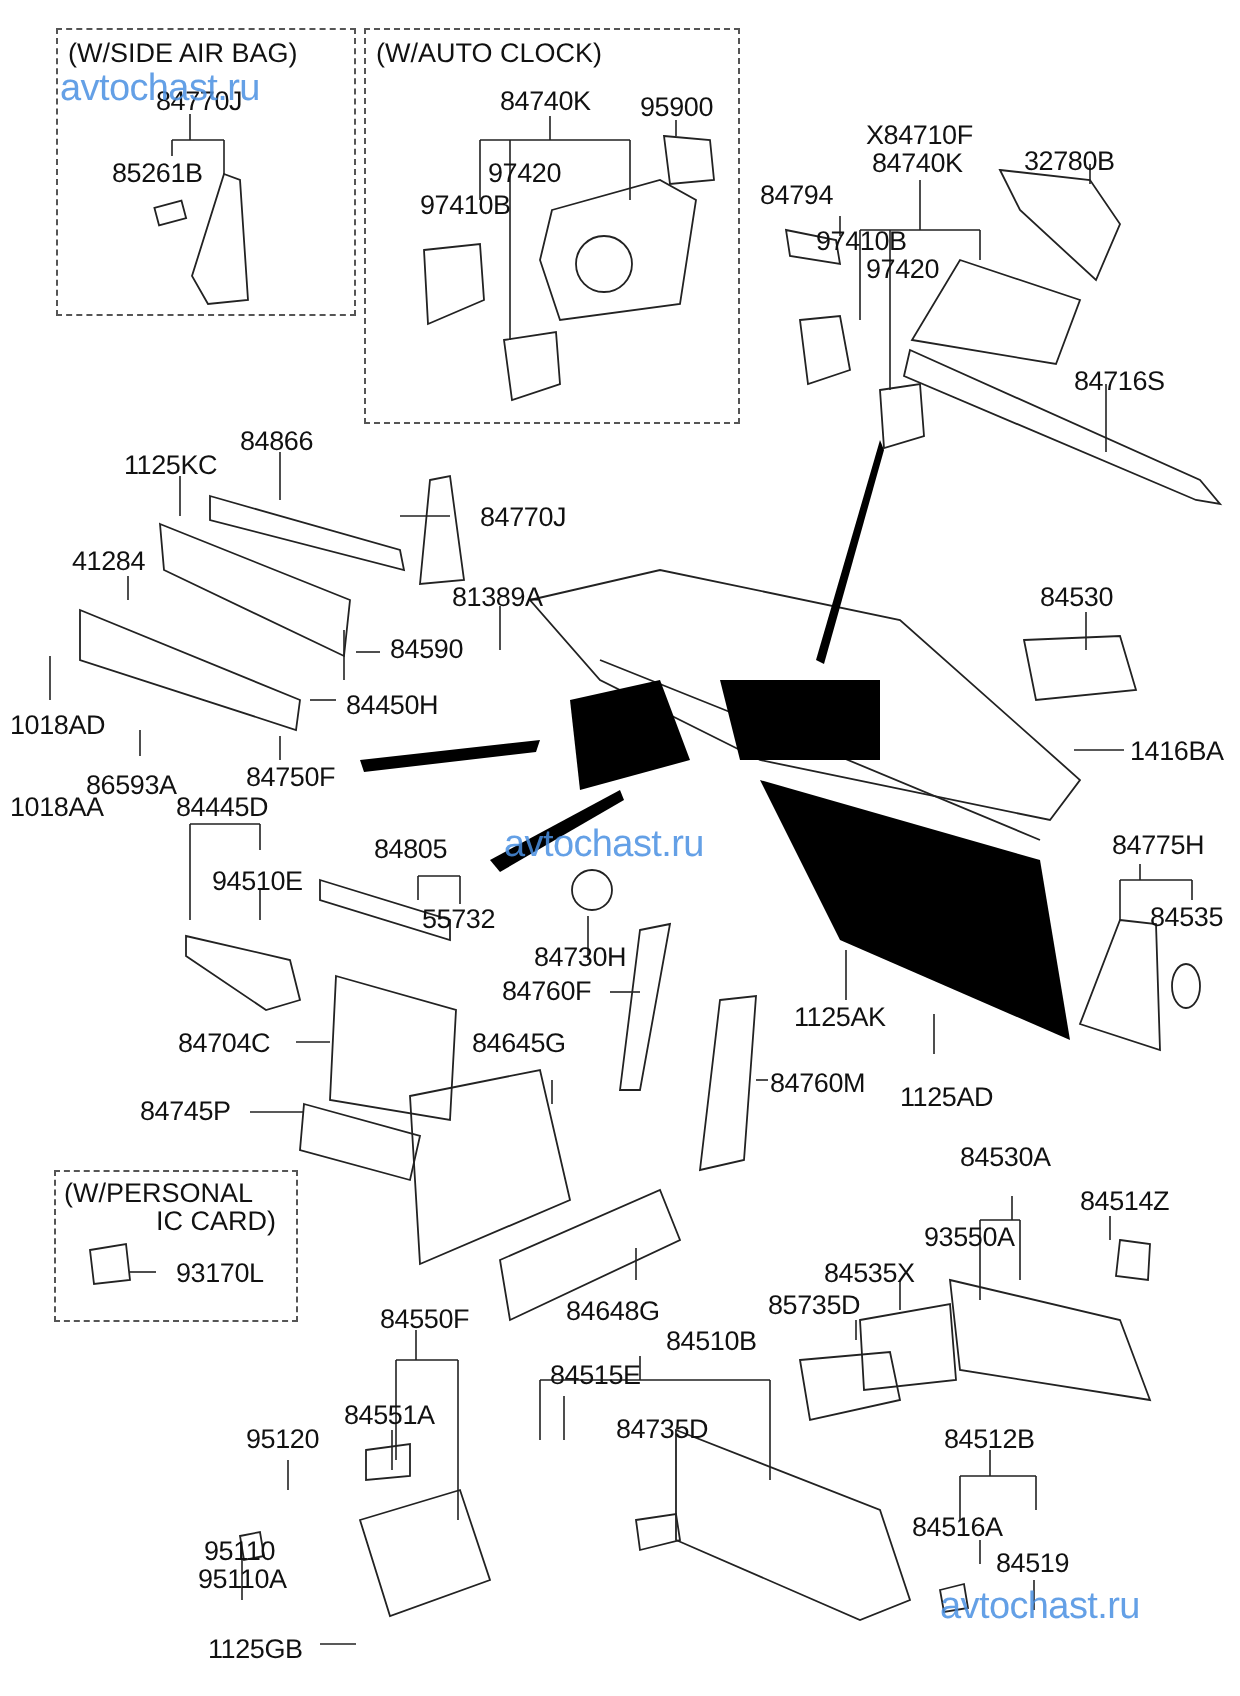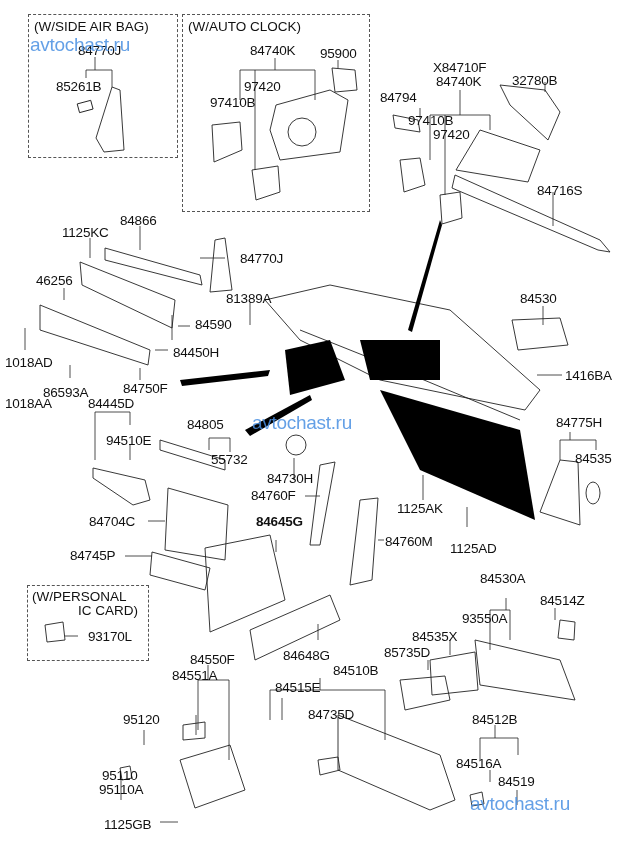--- a/index.html
+++ b/index.html
@@ -163,58 +163,58 @@
 <div class="lbl" style="left:436px;top:75px;">84740K</div>
 <div class="lbl" style="left:512px;top:74px;">32780B</div>
 <div class="lbl" style="left:380px;top:91px;">84794</div>
 <div class="lbl" style="left:408px;top:114px;">97410B</div>
 <div class="lbl" style="left:433px;top:128px;">97420</div>
 <div class="lbl" style="left:537px;top:184px;">84716S</div>
 
 <div class="lbl" style="left:62px;top:226px;">1125KC</div>
 <div class="lbl" style="left:120px;top:214px;">84866</div>
 <div class="lbl" style="left:240px;top:252px;">84770J</div>
-<div class="lbl" style="left:36px;top:274px;">46256</div>
+<div class="lbl" style="left:36px;top:274px;">41284</div>
 <div class="lbl" style="left:226px;top:292px;">81389A</div>
 <div class="lbl" style="left:195px;top:318px;">84590</div>
 <div class="lbl" style="left:173px;top:346px;">84450H</div>
 <div class="lbl" style="left:5px;top:356px;">1018AD</div>
 <div class="lbl" style="left:5px;top:369px;margin-top:28px;">1018AA</div>
 <div class="lbl" style="left:43px;top:386px;">86593A</div>
 <div class="lbl" style="left:123px;top:382px;">84750F</div>
 
 <div class="lbl" style="left:520px;top:292px;">84530</div>
 <div class="lbl" style="left:565px;top:369px;">1416BA</div>
 
 <div class="lbl" style="left:88px;top:397px;">84445D</div>
 <div class="lbl" style="left:106px;top:434px;">94510E</div>
 <div class="lbl" style="left:187px;top:418px;">84805</div>
 <div class="lbl" style="left:211px;top:453px;">55732</div>
 <div class="lbl" style="left:267px;top:472px;">84730H</div>
 <div class="lbl" style="left:251px;top:489px;">84760F</div>
 <div class="lbl" style="left:556px;top:416px;">84775H</div>
 <div class="lbl" style="left:575px;top:452px;">84535</div>
 <div class="lbl" style="left:89px;top:515px;">84704C</div>
-<div class="lbl" style="left:256px;top:515px;font-weight:bold;">84645G</div>
+<div class="lbl" style="left:236px;top:515px;">84645G</div>
 <div class="lbl" style="left:397px;top:502px;">1125AK</div>
 <div class="lbl" style="left:450px;top:542px;">1125AD</div>
 <div class="lbl" style="left:385px;top:535px;">84760M</div>
 <div class="lbl" style="left:70px;top:549px;">84745P</div>
 
 <div class="lbl" style="left:88px;top:630px;">93170L</div>
 <div class="lbl" style="left:480px;top:572px;">84530A</div>
 <div class="lbl" style="left:540px;top:594px;">84514Z</div>
 <div class="lbl" style="left:462px;top:612px;">93550A</div>
 <div class="lbl" style="left:412px;top:630px;">84535X</div>
 <div class="lbl" style="left:283px;top:649px;">84648G</div>
 <div class="lbl" style="left:384px;top:646px;">85735D</div>
 <div class="lbl" style="left:190px;top:653px;">84550F</div>
 <div class="lbl" style="left:333px;top:664px;">84510B</div>
 <div class="lbl" style="left:275px;top:681px;">84515E</div>
-<div class="lbl" style="left:172px;top:669px;">84551A</div>
+<div class="lbl" style="left:172px;top:701px;">84551A</div>
 <div class="lbl" style="left:308px;top:708px;">84735D</div>
 <div class="lbl" style="left:123px;top:713px;">95120</div>
 <div class="lbl" style="left:472px;top:713px;">84512B</div>
 <div class="lbl" style="left:102px;top:769px;">95110</div>
 <div class="lbl" style="left:99px;top:783px;">95110A</div>
 <div class="lbl" style="left:456px;top:757px;">84516A</div>
 <div class="lbl" style="left:498px;top:775px;">84519</div>
 <div class="lbl" style="left:104px;top:818px;">1125GB</div>
 
 <div class="wm" style="left:30px;top:34px;">avtochast.ru</div>

